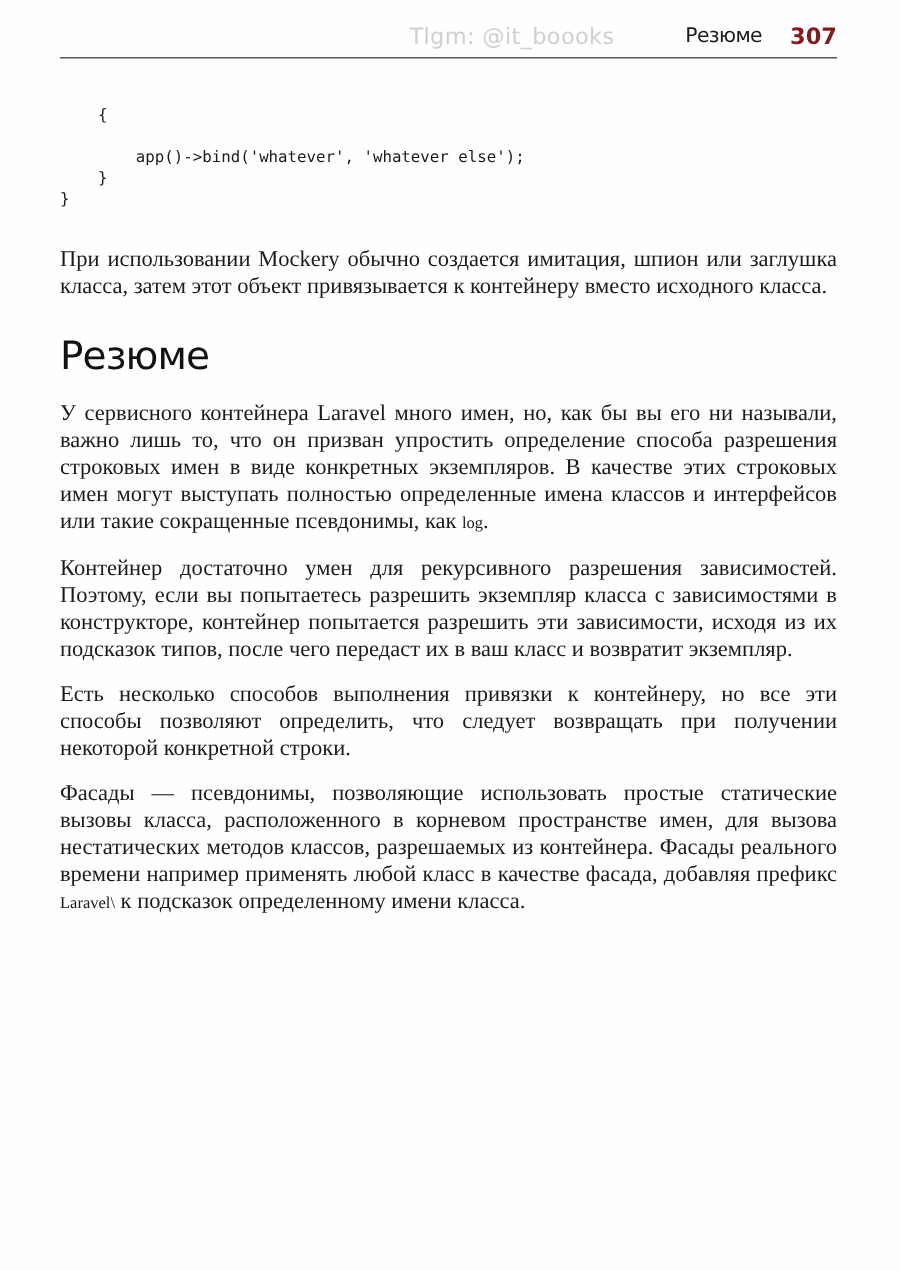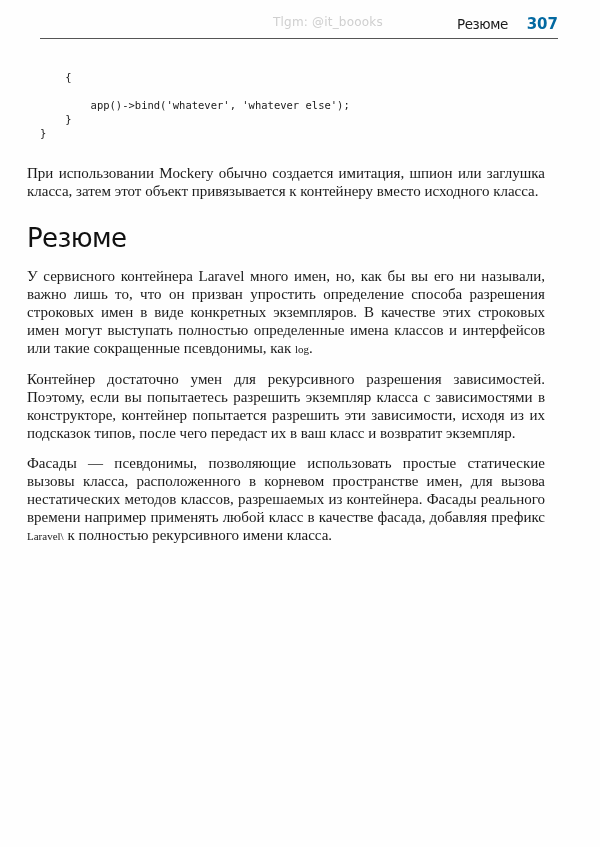--- a/index.html
+++ b/index.html
@@ -3,40 +3,40 @@
   <meta charset="utf-8">
   <style>
     html, body { margin: 0; padding: 0; background: #fefefe; }
     body { width: 600px; height: 847px; position: relative; overflow: hidden; color: #1a1a1a; }
     .header {
       position: absolute; left: 40px; top: 14px; width: 518px; height: 24px;
       border-bottom: 1.5px solid #555;
     }
     .watermark {
       position: absolute; left: 233px; top: 1px;
-      font-family: "DejaVu Sans", sans-serif; font-size: 12px; color: #cfcfcf;
+      font-family: "DejaVu Sans", sans-serif; font-size: 15px; color: #cfcfcf;
       letter-spacing: 0.2px;
     }
     .running-title {
       position: absolute; right: 50px; top: 2px;
       font-family: "DejaVu Sans", sans-serif; font-size: 13.5px; color: #1a1a1a;
       letter-spacing: -0.4px;
     }
     .page-number {
       position: absolute; right: 0; top: 1px;
-      font-family: "DejaVu Sans", sans-serif; font-size: 15px; font-weight: bold; color: #0369a1;
+      font-family: "DejaVu Sans", sans-serif; font-size: 15px; font-weight: bold; color: #7f1d1d;
     }
     .code {
       position: absolute; left: 40px; top: 70px;
       font-family: "DejaVu Sans Mono", monospace; font-size: 10.5px; line-height: 14px;
       color: #1a1a1a; white-space: pre; margin: 0;
     }
     .code .line { display: block; height: 14px; }
     .content {
-      position: absolute; left: 27px; top: 164px; width: 518px;
+      position: absolute; left: 40px; top: 164px; width: 518px;
       font-family: "Liberation Serif", serif; font-size: 15px; line-height: 18px;
       text-align: justify; color: #1a1a1a;
     }
     .content p { margin: 0 0 12px 0; hyphens: manual; }
     .content h2 {
       font-family: "DejaVu Sans", sans-serif; font-weight: normal;
       font-size: 26px; line-height: 30px; margin: 23px 0 14px 0; letter-spacing: -0.6px;
       color: #111;
     }
     .mono { font-family: Liberation Serif, serif; font-size: 11px; }
@@ -55,15 +55,16 @@
 <div class="content">
   <p>При использовании Mockery обычно создается имитация, шпион или заглушка класса, затем этот объект привязывается к контейнеру вместо исходного класса.</p>
 
   <h2>Резюме</h2>
 
   <p><span>У сервисного контейнера Laravel много имен, но, как бы вы его ни называли, важно лишь то, что он призван упростить определение способа разрешения строковых имен в виде конкретных экземпляров. В качестве этих строковых имен могут вы­ступать полностью определенные имена классов и интерфейсов или такие сокра­щенные псевдонимы, как </span><span class="mono">log</span><span>.</span></p>
 
 
   <p><span>Контейнер достаточно умен для рекурсивного разрешения зависимостей. Поэтому, если вы попытаетесь разрешить экземпляр класса с зависимостями в конструкторе, контейнер попытается разрешить эти зависимости, исходя из их подсказок типов, после чего передаст их в ваш класс и возвратит экземпляр.</span></p>
 
+  <p><span>Есть несколько способов выполнения привязки к контейнеру, но все эти способы позволяют определить, что следует возвращать при получении некоторой кон­кретной строки.</span></p>
 
-  <p><span>Фасады — псевдонимы, позволяющие использовать простые статические вызовы класса, расположенного в корневом пространстве имен, для вызова нестатиче­ских методов классов, разрешаемых из контейнера. Фасады реального времени например применять любой класс в качестве фасада, добавляя префикс </span><span class="mono">Laravel\</span><span> к полностью рекурсивного имени класса.</span></p>
+  <p><span>Фасады — псевдонимы, позволяющие использовать простые статические вызовы класса, расположенного в корневом пространстве имен, для вызова нестатиче­ских методов классов, разрешаемых из контейнера. Фасады реального времени например применять любой класс в качестве фасада, добавляя префикс </span><span class="mono">Laravel\</span><span> к подсказок определенному имени класса.</span></p>
 </div>
 
 </body></html>

